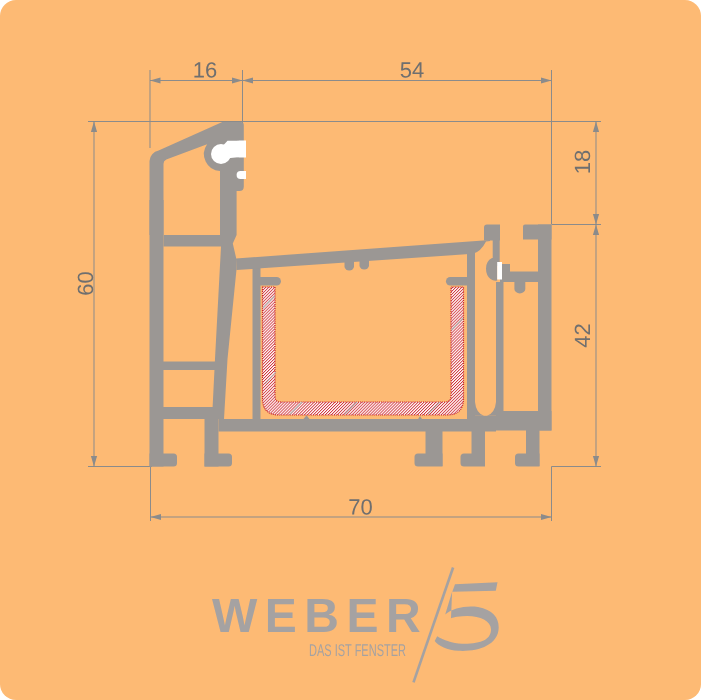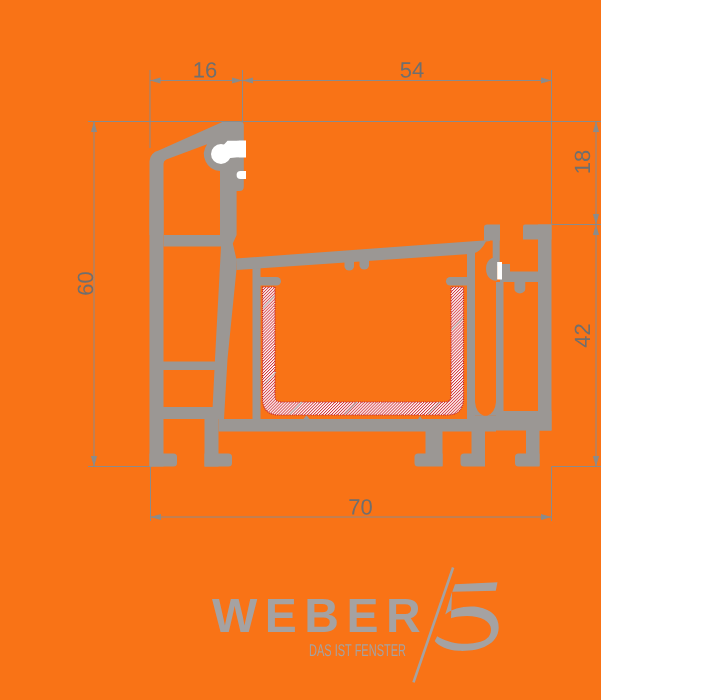--- a/index.html
+++ b/index.html
@@ -1,17 +1,17 @@
 <!DOCTYPE html>
 <html><head>
 <meta charset="utf-8">
 <style>
   html,body{margin:0;padding:0;background:#fff;}
-  #stage{position:relative;width:601px;height:700px;background:#f97316;overflow:hidden;
-         font-family:"Liberation Sans", sans-serif;}
+  #stage{position:relative;width:701px;height:700px;background:#fdba74;overflow:hidden;
+         font-family:"Liberation Sans", sans-serif;border-radius:16px;}
   svg{position:absolute;left:0;top:0;} text{-webkit-font-smoothing:antialiased;text-rendering:geometricPrecision;}
   .dim{stroke:#8b8b8b;stroke-width:1;fill:none;}
   .arr{fill:#8b8b8b;stroke:none;}
   .dtx{fill:#6f6f6f;font-size:22px;font-family:"Liberation Sans",sans-serif;}
   .gray{fill:#9b9794;stroke:none;}
   .white{fill:#ffffff;stroke:none;}
   .logo{fill:#a5a2a2;}
 </style>
 </head>
 <body>

